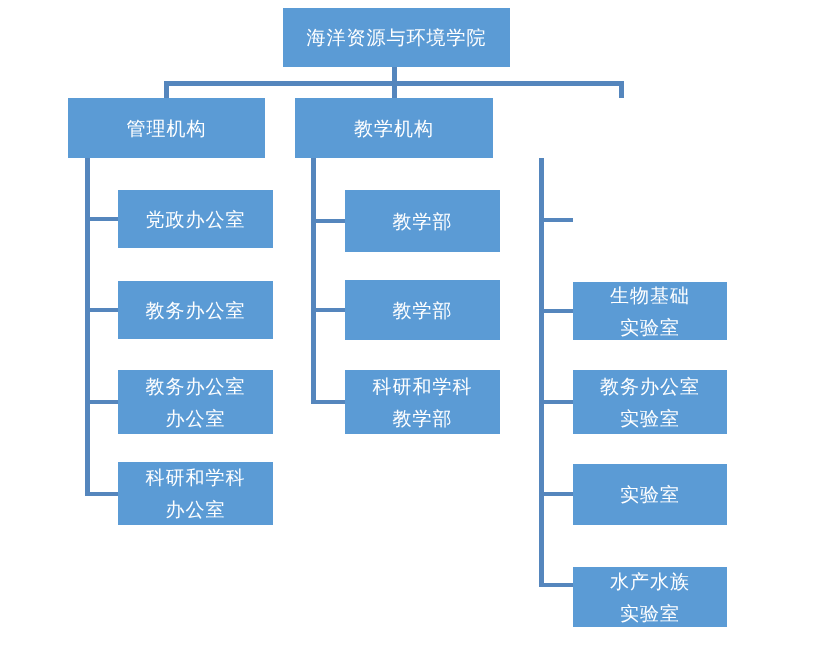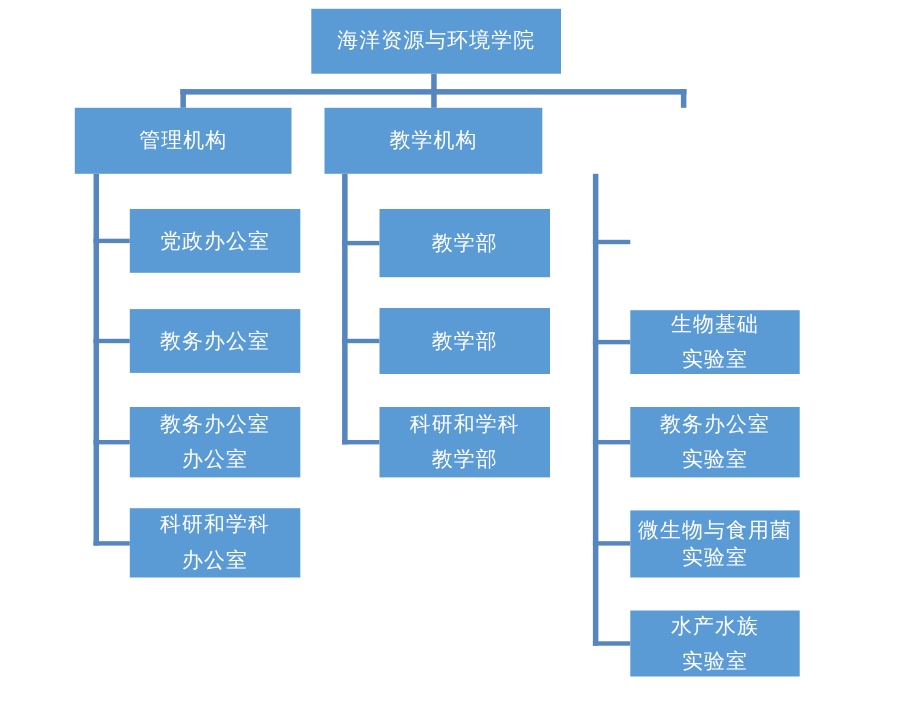--- a/index.html
+++ b/index.html
@@ -108,21 +108,20 @@
 
   <div class="node" style="left:573px;top:282px;width:154px;height:58px">
     <span>生物基础</span>
     <span>实验室</span>
   </div>
   <div class="node" style="left:573px;top:370px;width:154px;height:64px">
     <span>教务办公室</span>
     <span>实验室</span>
   </div>
   <div class="node tight" style="left:573px;top:464px;width:154px;height:61px">
-    <span>微生物与食用菌</span>
     <span>实验室</span>
   </div>
-  <div class="node" style="left:573px;top:555px;width:154px;height:60px">
+  <div class="node" style="left:573px;top:567px;width:154px;height:60px">
     <span>水产水族</span>
     <span>实验室</span>
   </div>
 
 </div>
 
 </body></html>

